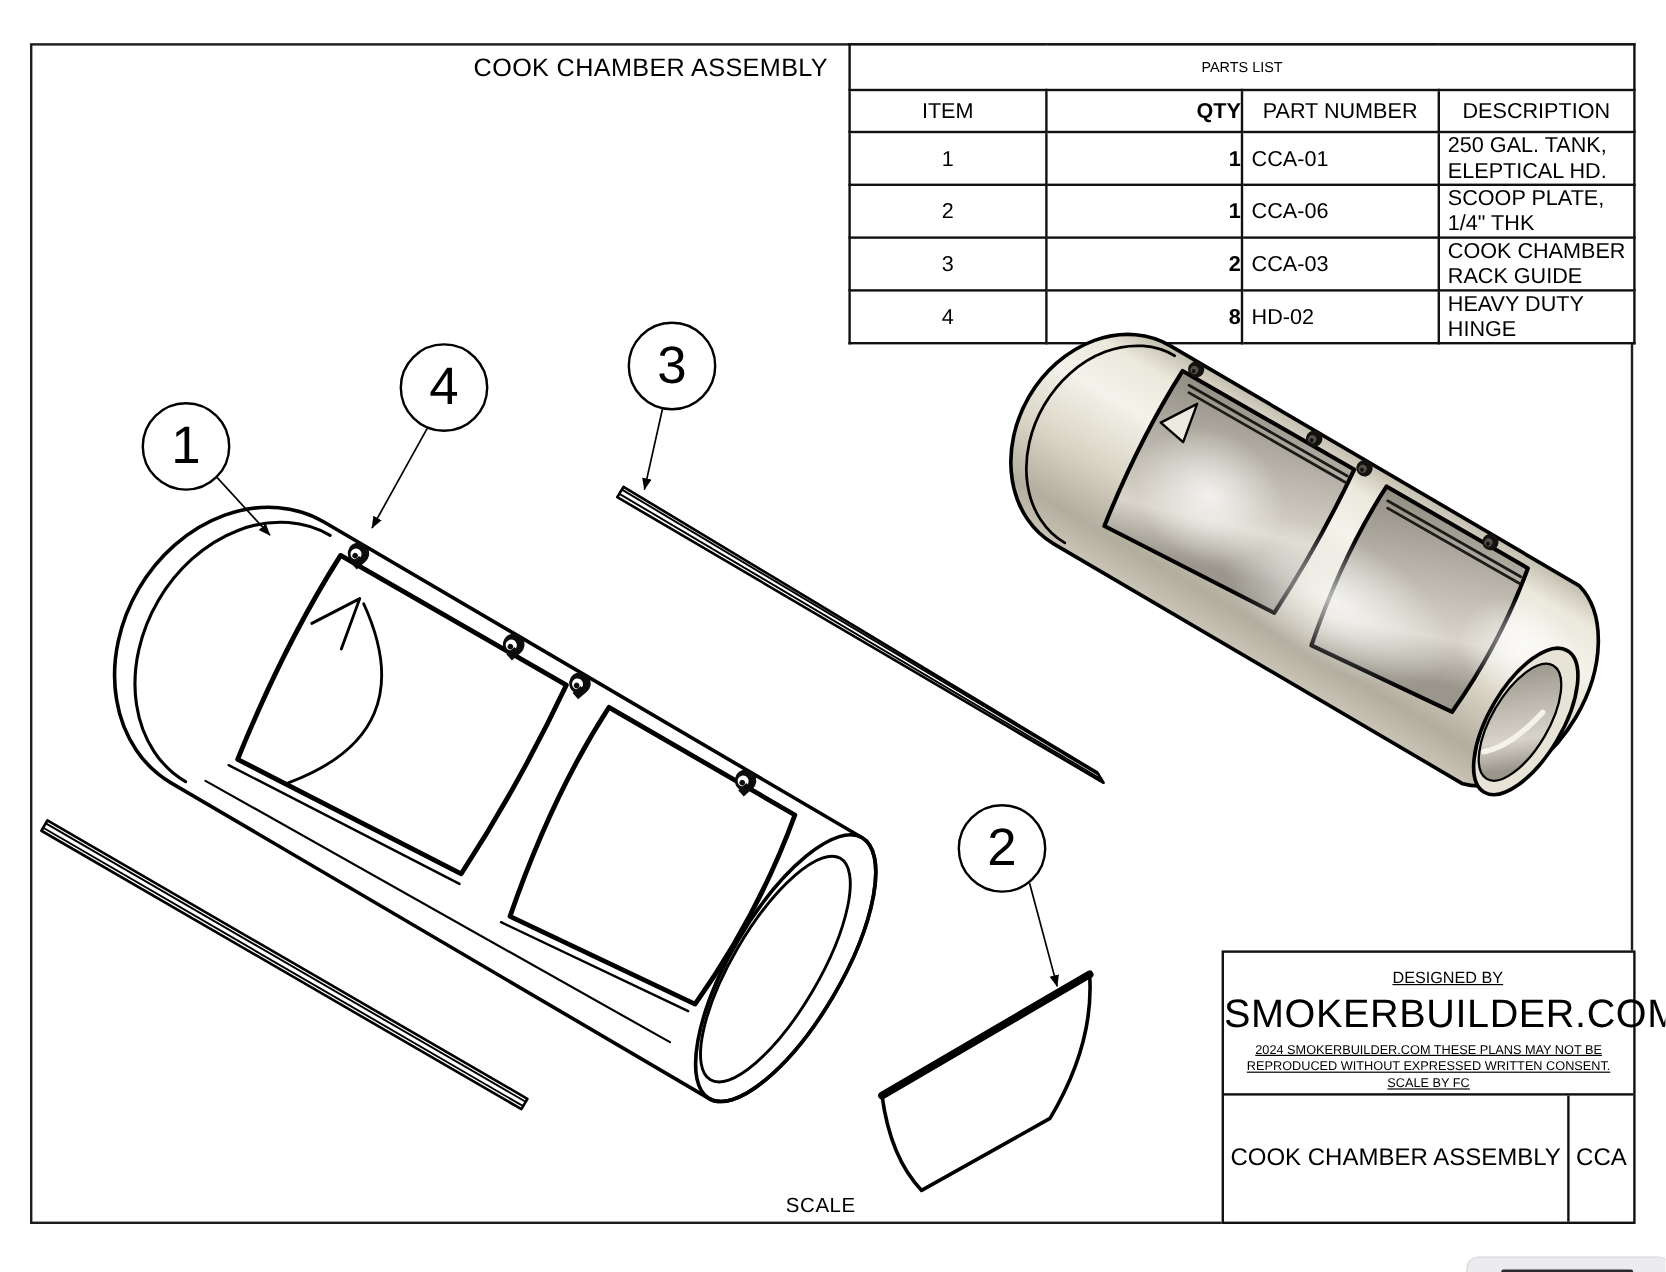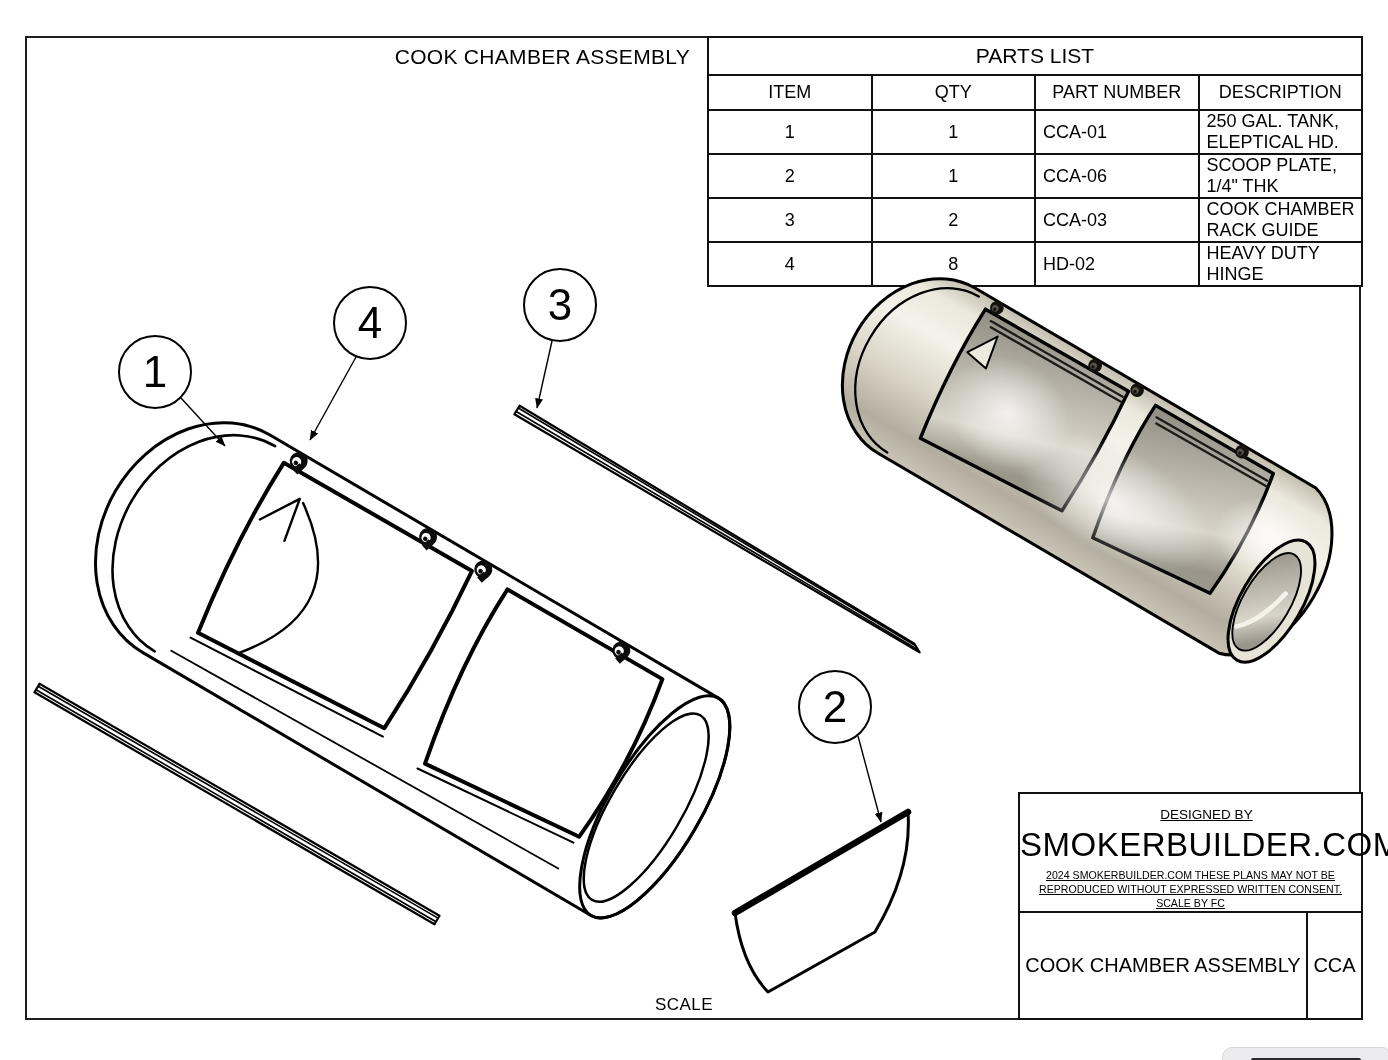--- a/index.html
+++ b/index.html
@@ -4,23 +4,23 @@
 <style>
   html,body{margin:0;padding:0;background:#ffffff;}
   body{font-family:"Liberation Sans", sans-serif;color:#000;}
   .sheet{position:relative;width:1388px;height:1060px;background:#fff;overflow:hidden;}
   .border-frame{position:absolute;left:25px;top:36px;width:1336px;height:984px;border:2px solid #1d1d1d;box-sizing:border-box;background:#fff;}
   .sheet-title{position:absolute;top:45px;left:0;width:700px;text-align:right;font-size:21px;letter-spacing:.3px;padding-right:10px;box-sizing:border-box;}
 
   
   .parts-list{position:absolute;left:707px;top:36px;width:656px;border-collapse:collapse;table-layout:fixed;}
   .parts-list th,.parts-list td{border:2px solid #111;font-weight:400;font-size:18px;padding:0;height:35px;box-sizing:border-box;background:#fff;}
-  .parts-list .pl-title{height:38px;text-align:center;font-size:21px;}
+  .parts-list .pl-title{height:38px;text-align:center;font-size:12px;}
   .parts-list .c-item{width:51px;text-align:center;}
-  .parts-list .c-qty{width:55px;text-align:center;}
+  .parts-list .c-qty{width:55px;text-align:right;font-weight:bold;}
   .parts-list .c-part{width:134px;text-align:left;padding-left:7px;margin-left:20px;}
   .parts-list .c-desc{width:416px;text-align:left;padding-left:7px;}
   .parts-list thead .c-part,.parts-list thead .c-desc{text-align:center;padding-left:0;}
 
   
   .drawing-svg{position:absolute;left:0;top:0;width:1388px;height:1060px;}
 
   
   .balloon{position:absolute;width:74px;height:74px;border:2px solid #000;border-radius:50%;background:#fff;display:flex;align-items:center;justify-content:center;font-size:44px;box-sizing:border-box;}
 

